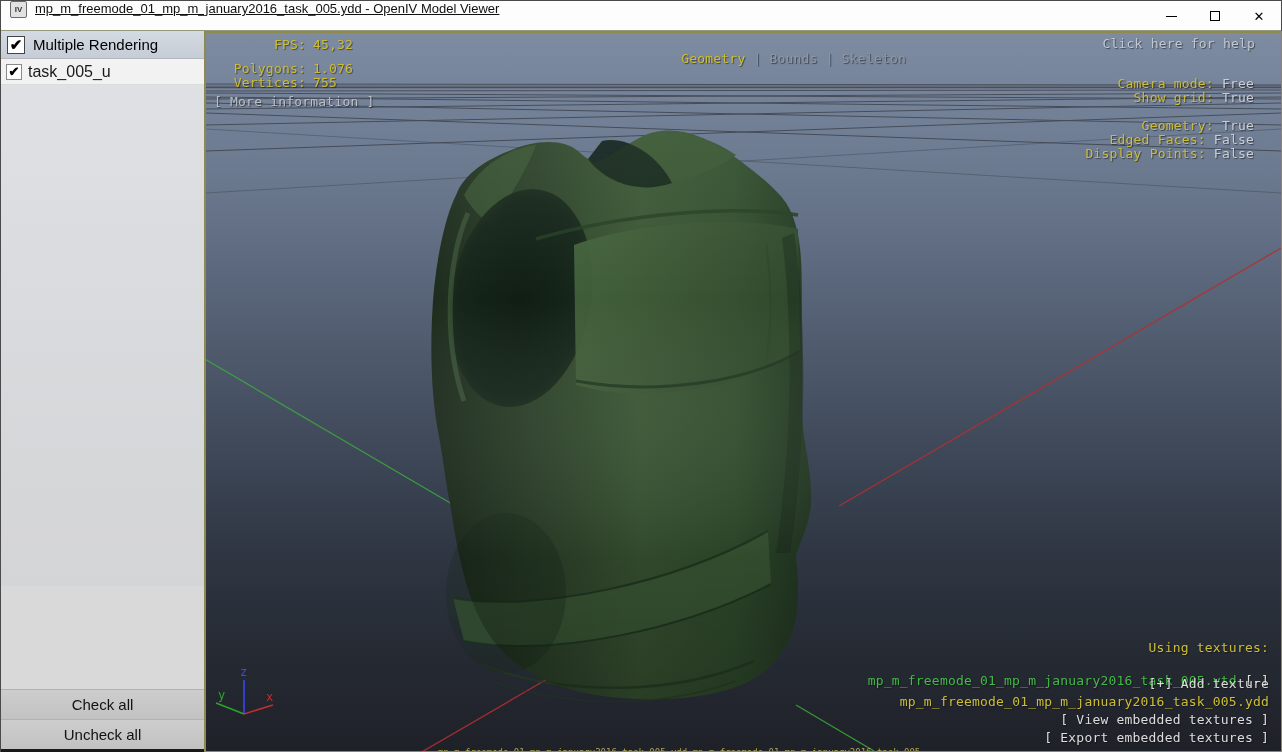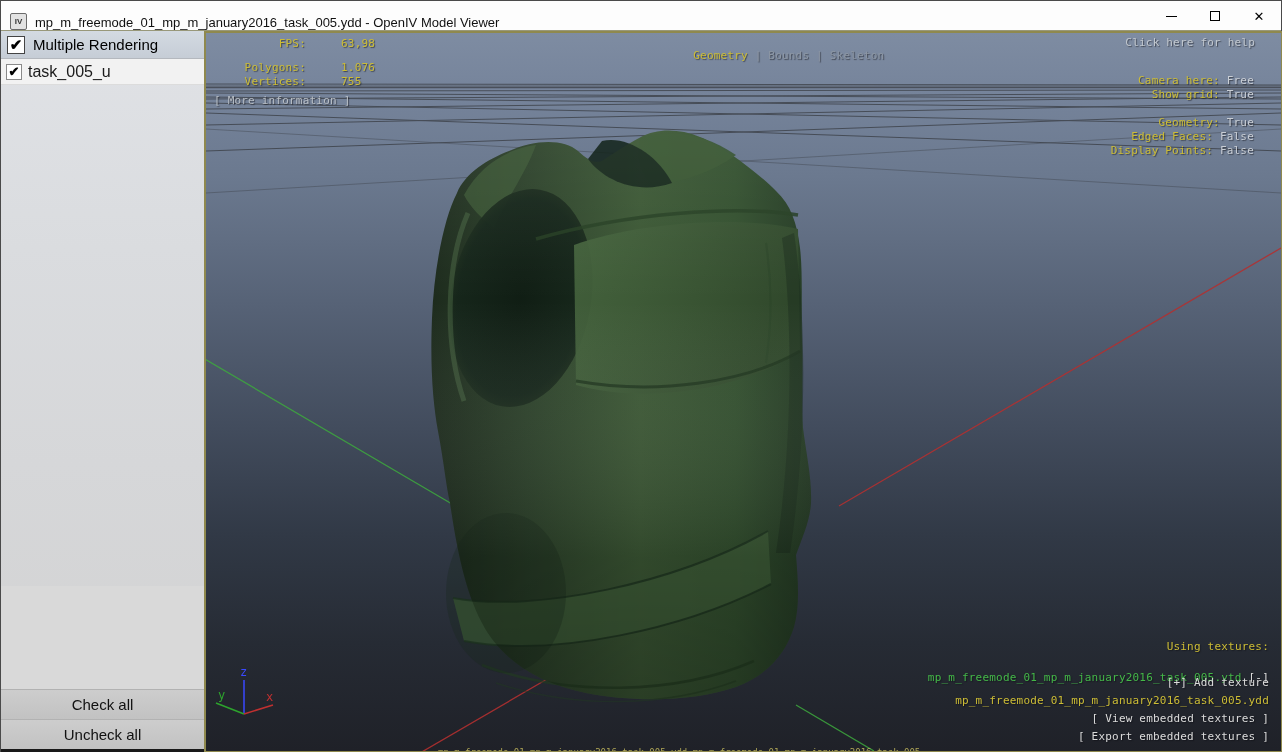--- a/index.html
+++ b/index.html
@@ -4,25 +4,25 @@
 <style>
   * { margin:0; padding:0; box-sizing:border-box; cursor:default; }
   html,body { width:1282px; height:752px; overflow:hidden; background:#000;
               font-family:"Liberation Sans", sans-serif; }
   .frame { position:relative; width:1282px; height:752px; background:#101010;
            border:1px solid #4a4a4a; }
 
   
   .titlebar { position:absolute; left:0; top:0; width:100%; height:30px;
               background:#fdfdfd; border-bottom:1px solid #98987a;
-              display:flex; align-items:flex-end; }
+              display:flex; align-items:flex-start; }
   .app-icon { width:17px; height:17px; margin:0 8px 0 9px; background:#e2e2e2;
               border:1px solid #6b6b6b; border-radius:2px; font:bold 8px "Liberation Sans",sans-serif;
               color:#333; display:flex; align-items:center; justify-content:center; }
-  .title-text { font-size:13px; color:#111; }
+  .title-text { font-size:13px; color:#111;text-decoration:underline; }
   .win-btns { position:absolute; right:0; top:0; height:30px; display:flex; }
   .win-btn { width:44px; height:30px; display:flex; align-items:center; justify-content:center; }
   .glyph-min { width:11px; height:1px; background:#000; }
   .glyph-max { width:10px; height:10px; border:1px solid #000; }
   .glyph-close { font-size:13px; color:#000; line-height:1; }
 
   
   .sidebar { position:absolute; left:0; top:30px; width:203px; height:722px;
              background:linear-gradient(180deg,#e0e2e6 0%,#dadcdf 30%,#d6d7d9 60%,#d2d2d2 100%); }
   .row-master { position:absolute; left:0; top:0; width:100%; height:28px;
@@ -45,22 +45,22 @@
   .side-dark { position:absolute; left:0; top:718px; width:100%; height:4px; background:#191919; }
 
   
   .viewport { position:absolute; left:203px; top:30px; width:1079px; height:722px;
               border:2px solid #8f894e; }
   .vp-inner { position:relative; width:1075px; height:718px; overflow:hidden;
               background:linear-gradient(180deg,#7e8ca2 0%,#76849b 8%,#6b798f 20%,
                           #566276 38%,#424c5d 55%,#313946 70%,#262b34 85%,#1f2128 100%);
               font-family:"DejaVu Sans Mono", monospace; }
   .vp-inner svg { position:absolute; left:0; top:0; }
-  .vp-text { position:absolute; font-size:11px; letter-spacing:.2px; white-space:pre;
-             text-shadow:1px 1px 1px rgba(15,15,20,.55);gap:28px; }
+  .vp-text { position:absolute; font-size:13px; letter-spacing:.2px; white-space:pre;
+             text-shadow:1px 1px 1px rgba(15,15,20,.55); }
   .yellow { color:#cdbd35; } .gray { color:#c9ced5;text-align:center; } .dim { color:#8d97a4; }
   .green-file { color:#44b848; } .bracket { color:#dcdcdc; }
   .stat-row { display:flex; left:0; }
   .stat-row .sl { flex:0 0 100px; text-align:right; }
   .stat-row .sv { padding-left:7px; }
   .tabs-line { left:10px; width:100%; text-align:center; top:3px;margin-left:8px; }
   .help-line { right:26px; top:3px; }
   .set-row { right:27px; text-align:right; }
   .tex-row { right:12px; text-align:left; }
   .clip-strip { position:absolute; left:232px; right:6px; bottom:0; height:4px; overflow:hidden;
@@ -203,39 +203,39 @@
           <line x1="38" y1="681" x2="10" y2="670" stroke="#2da32d" stroke-width="1.5"></line>
           <line x1="38" y1="681" x2="67" y2="672" stroke="#c03030" stroke-width="1.5"></line>
           <text x="34" y="643" fill="#3a49ff">z</text>
           <text x="12" y="666" fill="#2da32d">y</text>
           <text x="60" y="668" fill="#c03030">x</text>
         </g>
       </svg>
 
       <div class="vp-text stat-row" style="top:4px">
         <span class="sl yellow">FPS:</span>
-        <span class="sv yellow">63,98</span>
+        <span class="sv yellow">45,32</span>
       </div>
       <div class="vp-text stat-row" style="top:28px">
         <span class="sl yellow">Polygons:</span>
         <span class="sv yellow">1.076</span>
       </div>
       <div class="vp-text stat-row" style="top:42px">
         <span class="sl yellow">Vertices:</span>
         <span class="sv yellow">755</span>
       </div>
       <div class="vp-text gray" style="top:61px; left:8px; color:#b9bfc6">[ More information ]</div>
 
       <div class="vp-text tabs-line">
         <span class="yellow">Geometry</span><span class="dim"> </span><span class="dim">|</span><span class="dim"> </span><span class="dim">Bounds</span><span class="dim"> </span><span class="dim">|</span><span class="dim"> </span><span class="dim">Skeleton</span>
       </div>
 
       <div class="vp-text help-line" style="color:#c2c8cf">Click here for help</div>
       <div class="vp-text set-row" style="top:28px">
-        <span class="yellow">Camera here:</span><span> </span><span class="gray">Free</span>
+        <span class="yellow">Camera mode:</span><span> </span><span class="gray">Free</span>
       </div>
       <div class="vp-text set-row" style="top:42px">
         <span class="yellow">Show grid:</span><span> </span><span class="gray">True</span>
       </div>
       <div class="vp-text set-row" style="top:70px">
         <span class="yellow">Geometry:</span><span> </span><span class="gray">True</span>
       </div>
       <div class="vp-text set-row" style="top:84px">
         <span class="yellow">Edged Faces:</span><span> </span><span class="gray">False</span>
       </div>

